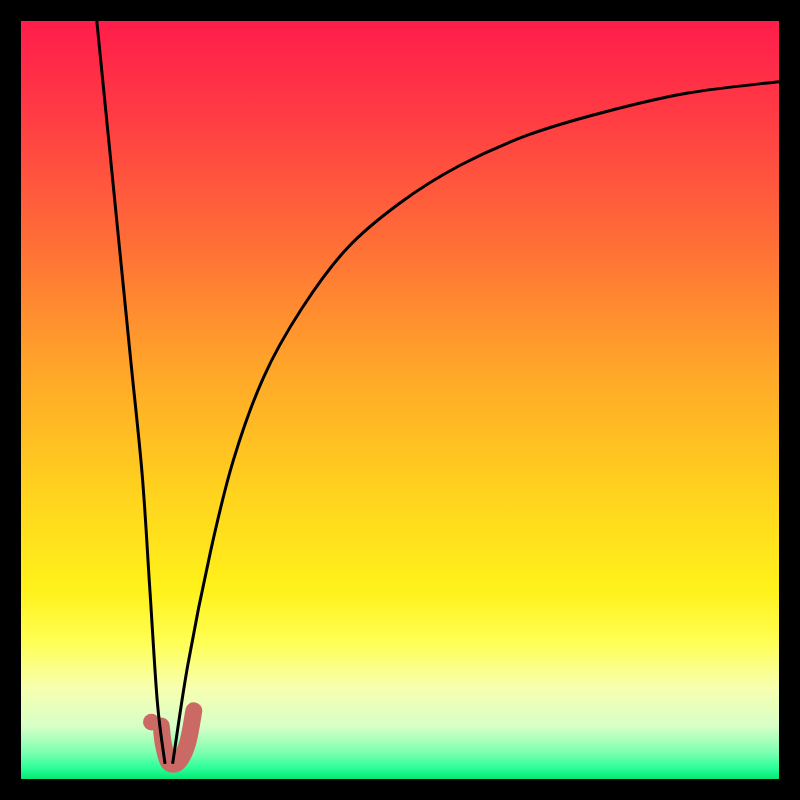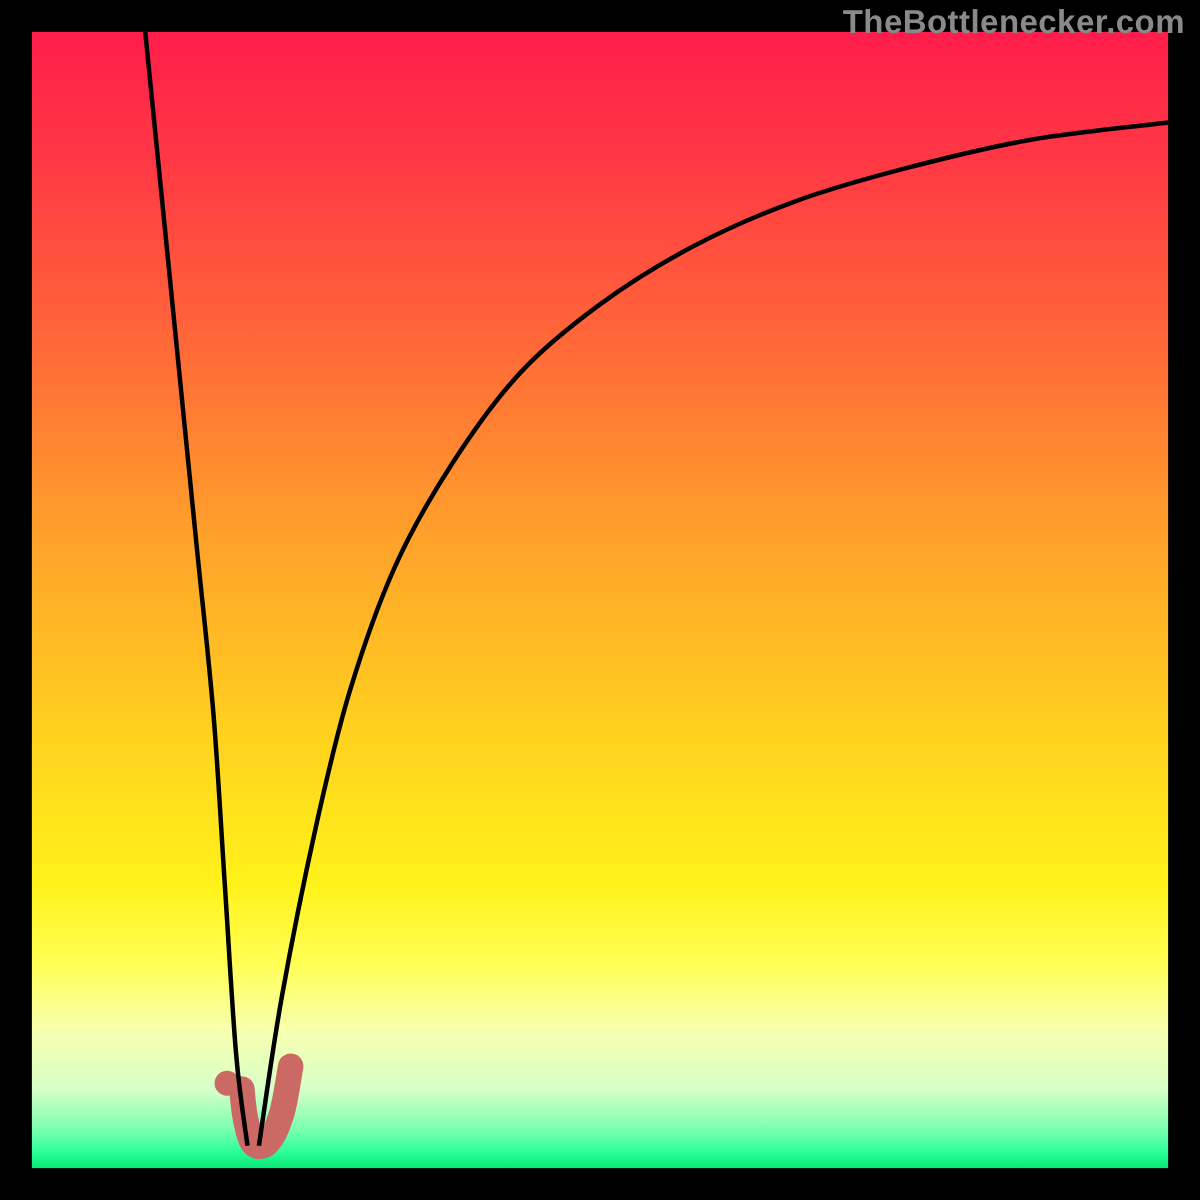--- a/index.html
+++ b/index.html
@@ -91,14 +91,13 @@
     </svg>
 
     <svg class="curves" viewBox="0 0 758 758" preserveAspectRatio="none">
       <path class="marker-tail" d="M 140.23 704.94 C 140.60899999999998 708.0983333333334 141.24066666666664 717.826 142.504 723.89 C 143.76733333333334 729.954 145.28333333333333 738.5446666666667 147.81 741.324 C 150.33666666666667 744.1033333333332 154.50566666666668 743.8506666666667 157.66400000000002 740.566 C 160.82233333333335 737.2813333333334 164.23333333333332 730.0803333333333 166.76 721.616 C 169.28666666666666 713.1516666666666 171.81333333333333 695.086 172.824 689.78"></path>
       <circle class="marker-dot" cx="130.37599999999998" cy="701.15" r="8.338000000000001"></circle>
       <path class="black-line" d="M 75.8 0 C 77.695 18.950000000000006 83.38 75.80000000000004 87.17 113.70000000000005 C 90.96000000000001 151.60000000000005 94.75 189.5 98.54 227.39999999999998 C 102.33000000000001 265.29999999999995 106.12 303.19999999999993 109.91 341.09999999999997 C 113.69999999999999 379 118.12166666666667 416.9 121.28 454.8 C 124.43833333333333 492.70000000000005 126.33333333333334 530.6 128.86 568.5 C 131.38666666666668 606.4 133.91333333333333 653.1433333333334 136.44 682.2 C 138.96666666666667 711.2566666666667 142.75666666666666 732.7333333333333 144.02 742.84"></path>
       <path class="black-line" d="M 151.6 742.84 C 154.12666666666667 726.4166666666667 160.44333333333333 679.6733333333333 166.76 644.3 C 173.07666666666665 608.9266666666666 181.92 564.71 189.5 530.6 C 197.08 496.49 203.39666666666668 468.69666666666666 212.24 439.64 C 221.08333333333334 410.5833333333333 231.19 381.52666666666664 242.56 356.26 C 253.93 330.99333333333334 266.56333333333333 309.5166666666667 280.46 288.04 C 294.3566666666666 266.56333333333333 309.51666666666665 245.08666666666664 325.94 227.39999999999998 C 342.36333333333334 209.7133333333333 360.05 195.81666666666663 379 181.91999999999996 C 397.95 168.02333333333328 418.1633333333333 155.38999999999996 439.64 144.01999999999998 C 461.1166666666667 132.65 483.8566666666667 122.54333333333336 507.86 113.70000000000005 C 531.8633333333333 104.85666666666673 557.13 97.90833333333337 583.66 90.96000000000004 C 610.1899999999999 84.0116666666667 637.9833333333333 77.06333333333333 667.04 72.00999999999999 C 696.0966666666666 66.95666666666665 742.84 62.53499999999999 758 60.639999999999986"></path>
     </svg>
   </div>
 
-  <div class="watermark">TheBottlenecker.com</div>
 </div>
 
 </body></html>

